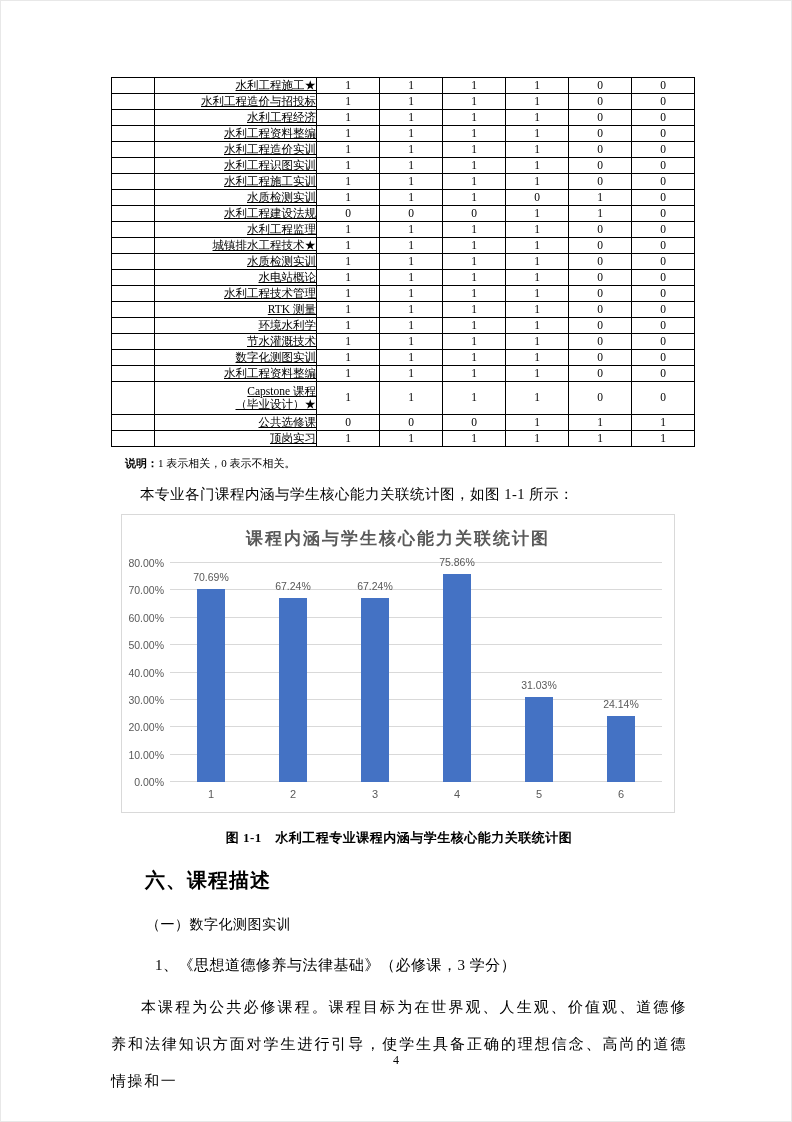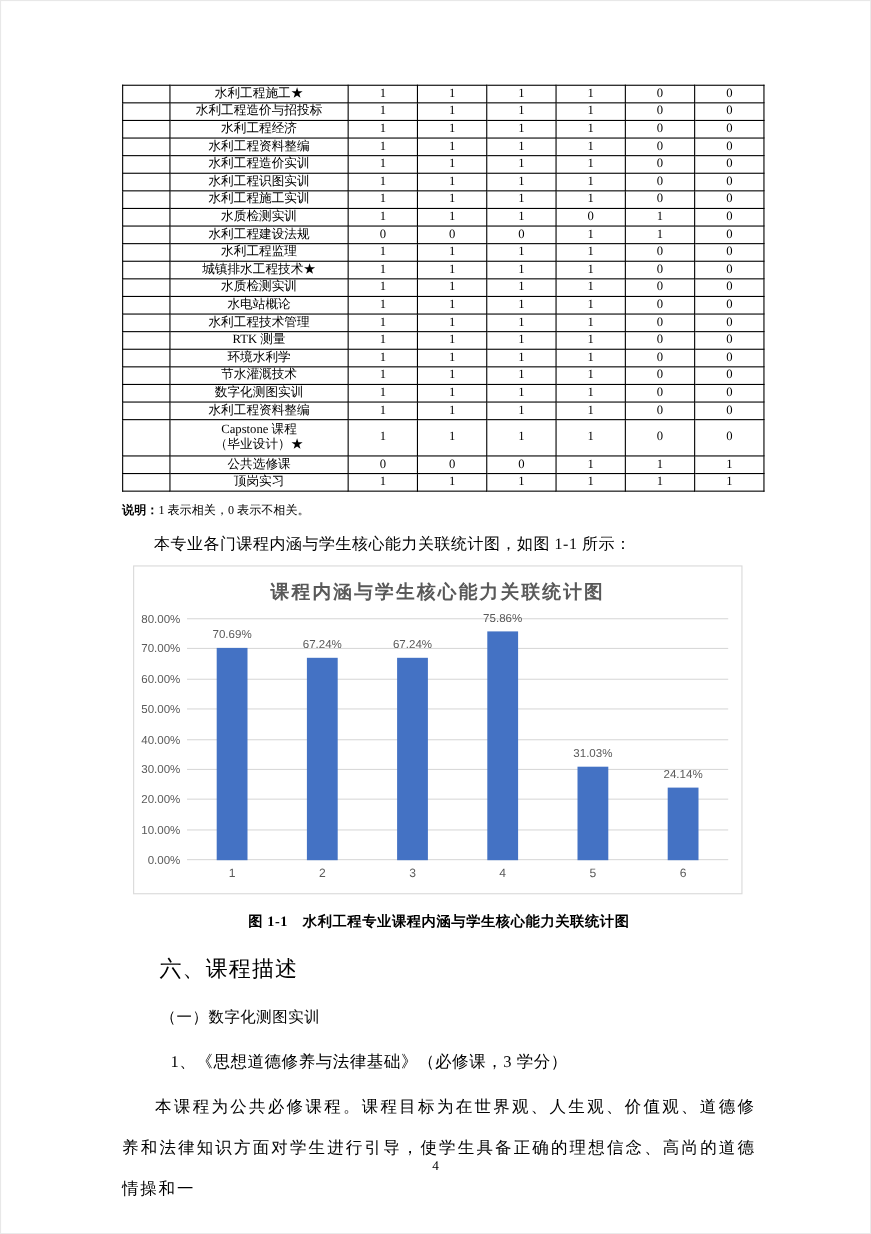--- a/index.html
+++ b/index.html
@@ -13,24 +13,24 @@
   
   table.course-table{
     border-collapse:collapse;table-layout:fixed;
     width:578px;margin-top:76px;
   }
   table.course-table td{
     border:1px solid #000;height:15px;padding:0;
     font-size:11.5px;line-height:1.15;vertical-align:middle;
   }
   td.cell-blank{width:42px;}
-  td.cell-name{width:161px;text-align:center;padding-left:7px;white-space:pre-line;}
+  td.cell-name{width:161px;text-align:right;padding-left:7px;white-space:pre-line;text-decoration:underline;}
   td.cell-num{width:62px;text-align:center;}
   
-  .note{margin:9px 0 0 0;font-size:11px;}
+  .note{margin:9px 0 0 14px;font-size:11px;}
   .note b{font-family:"Liberation Sans","DejaVu Sans",sans-serif;font-size:11px;}
   .intro{margin:14px 0 0 0;font-size:14.5px;text-indent:2em;letter-spacing:0.5px;}
   
   .chart-box{
     position:relative;width:552px;height:297px;margin:10px 0 0 10px;
     border:1px solid #d9d9d9;background:#fff;
     font-family:"Liberation Sans","DejaVu Sans",sans-serif;
   }
   .chart-title{
     position:absolute;top:12px;left:0;right:0;text-align:center;
@@ -40,21 +40,21 @@
   .grid-line{position:absolute;left:0;width:100%;height:1px;background:#d9d9d9;}
   .y-label{
     position:absolute;right:100%;margin-right:6px;width:48px;text-align:right;
     font-size:10.5px;color:#595959;white-space:nowrap;
   }
   .bar{position:absolute;bottom:0;}
   .bar-label{position:absolute;text-align:center;font-size:10.5px;color:#595959;}
   .x-label{position:absolute;text-align:center;font-size:11px;color:#595959;top:225px;}
   
   .caption{margin:16px 0 0 0;text-align:center;font-weight:bold;font-size:13px;letter-spacing:0.5px;}
-  .heading{margin:20px 0 0 34px;font-size:20px;font-weight:normal;letter-spacing:1px;}
+  .heading{margin:20px 0 0 34px;font-size:20px;font-weight:bold;letter-spacing:1px;}
   .sub{margin:22px 0 0 35px;font-size:14px;letter-spacing:0.5px;}
   .item{margin:22px 0 0 44px;font-size:15px;letter-spacing:0.5px;}
   .body-para{
     margin:14px 0 0 0;font-size:15px;letter-spacing:1.6px;
     line-height:37px;text-align:justify;text-indent:2em;
   }
   .pageno{position:absolute;top:1052px;left:0;right:0;text-align:center;font-size:12px;}
 </style>
 </head>
 <body>

